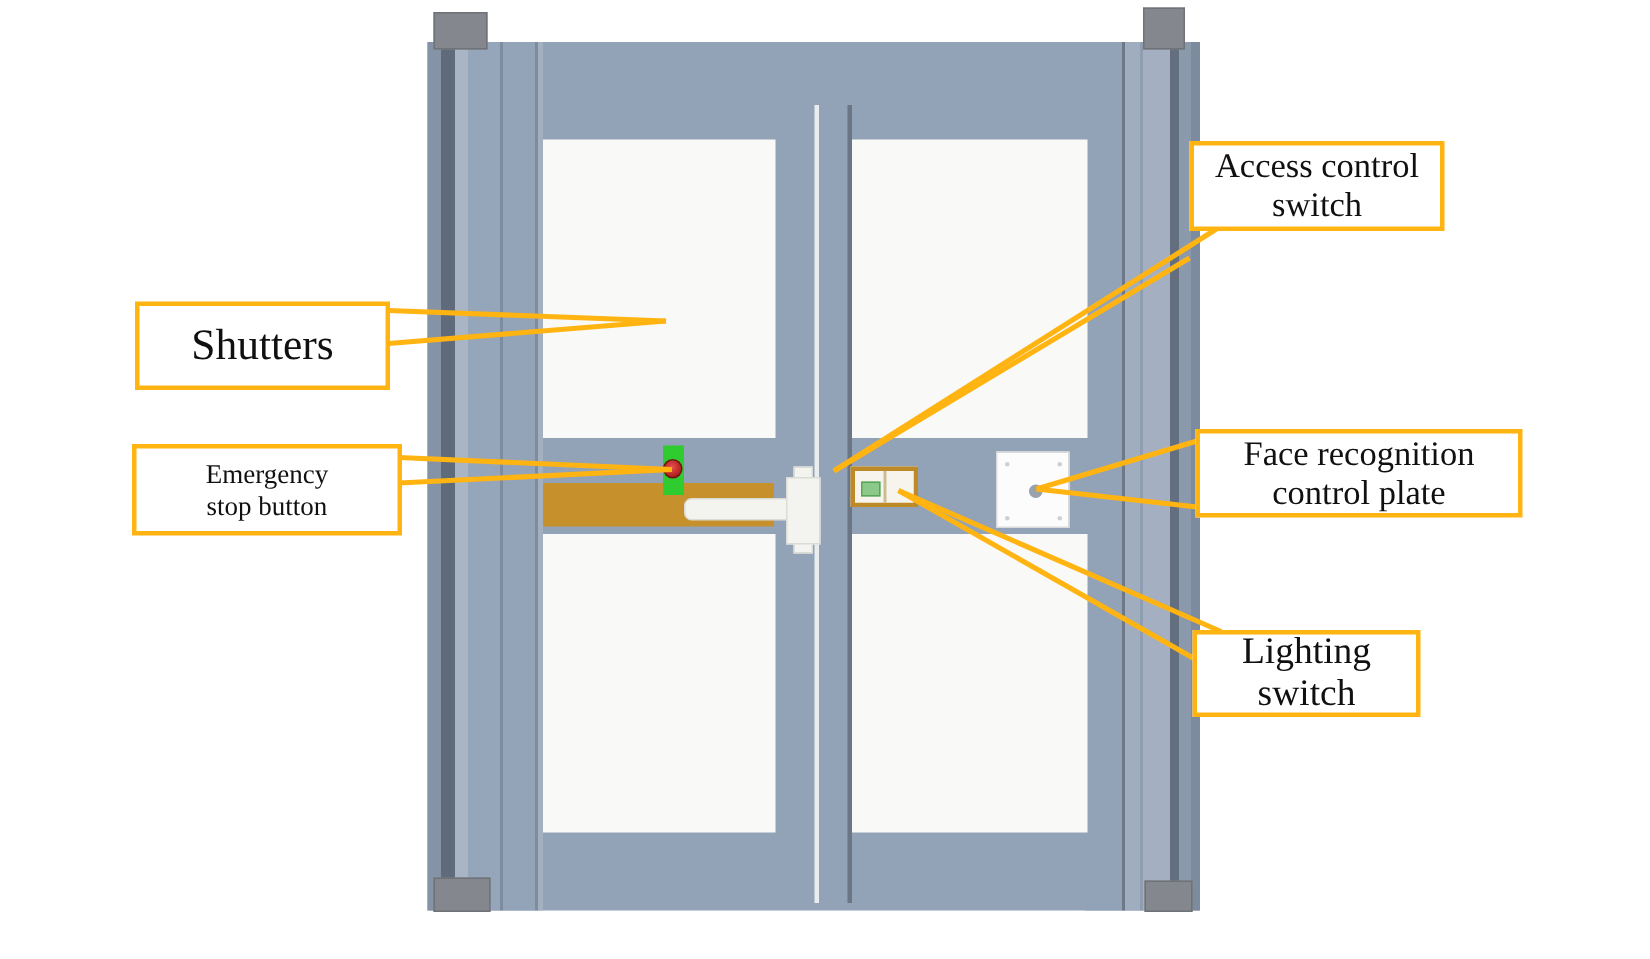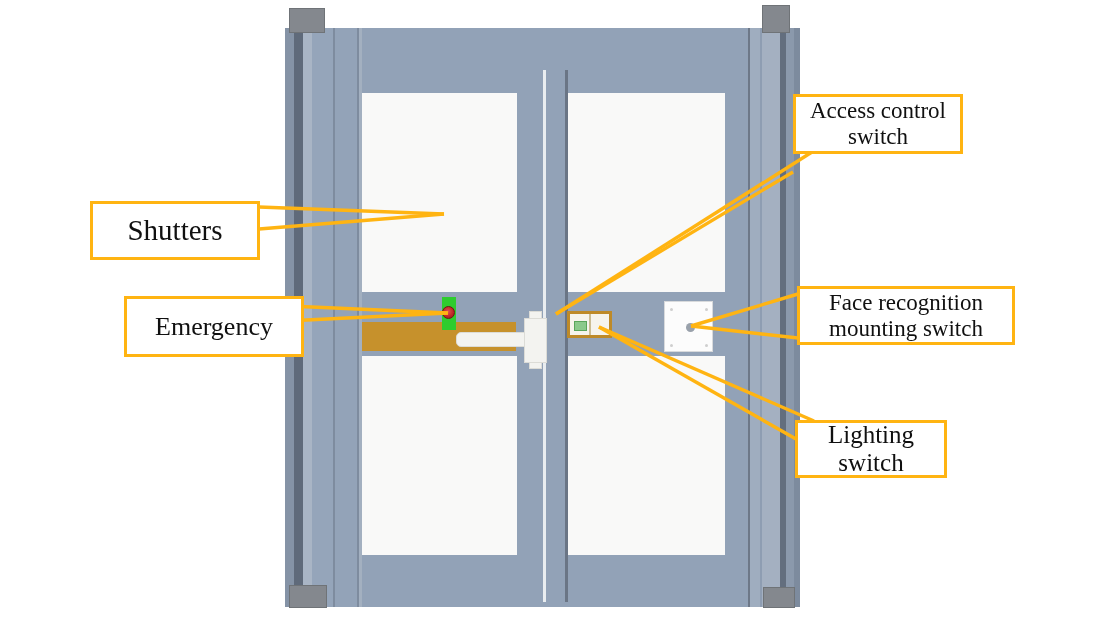--- a/index.html
+++ b/index.html
@@ -62,21 +62,21 @@
 
   
   #leader-svg{left:0;top:0;width:1100px;height:639px;z-index:5;pointer-events:none;}
   #leader-svg line{stroke:#FFB412;stroke-width:3.4;}
 
   
   .callout{position:absolute;z-index:6;background:#ffffff;border:3px solid #FFB412;
     color:#101010;text-align:center;display:flex;flex-direction:column;
     justify-content:center;box-sizing:border-box;line-height:1.12;font-family:Liberation Serif, serif;}
   #label-shutters{left:90px;top:201px;width:170px;height:59px;font-size:29px;}
-  #label-emergency{left:88px;top:296px;width:180px;height:61px;font-size:26px;margin-left:36px;}
+  #label-emergency{left:88px;top:296px;width:180px;height:61px;font-size:18px;}
   #label-access{left:793px;top:94px;width:170px;height:60px;font-size:23px;}
   #label-face{left:797px;top:286px;width:218px;height:59px;font-size:23px;}
   #label-lighting{left:795px;top:420px;width:152px;height:58px;font-size:25px;}
 </style>
 </head>
 <body>
 
 <div id="stage">
 
   <div class="abs door-base"></div>
@@ -132,30 +132,31 @@
     <line x1="814" y1="421" x2="599" y2="327"></line>
     <line x1="796" y1="439" x2="599" y2="327"></line>
   </svg>
 
   <div id="label-shutters" class="callout">
     <span>Shutters</span>
   </div>
 
   <div id="label-emergency" class="callout">
     <span>Emergency</span>
+    <span>stop button</span>
   </div>
 
   <div id="label-access" class="callout">
     <span>Access control</span>
     <span>switch</span>
   </div>
 
   <div id="label-face" class="callout">
     <span>Face recognition</span>
-    <span>mounting switch</span>
+    <span>control plate</span>
   </div>
 
   <div id="label-lighting" class="callout">
     <span>Lighting</span>
     <span>switch</span>
   </div>
 
 </div>
 
 </body></html>

